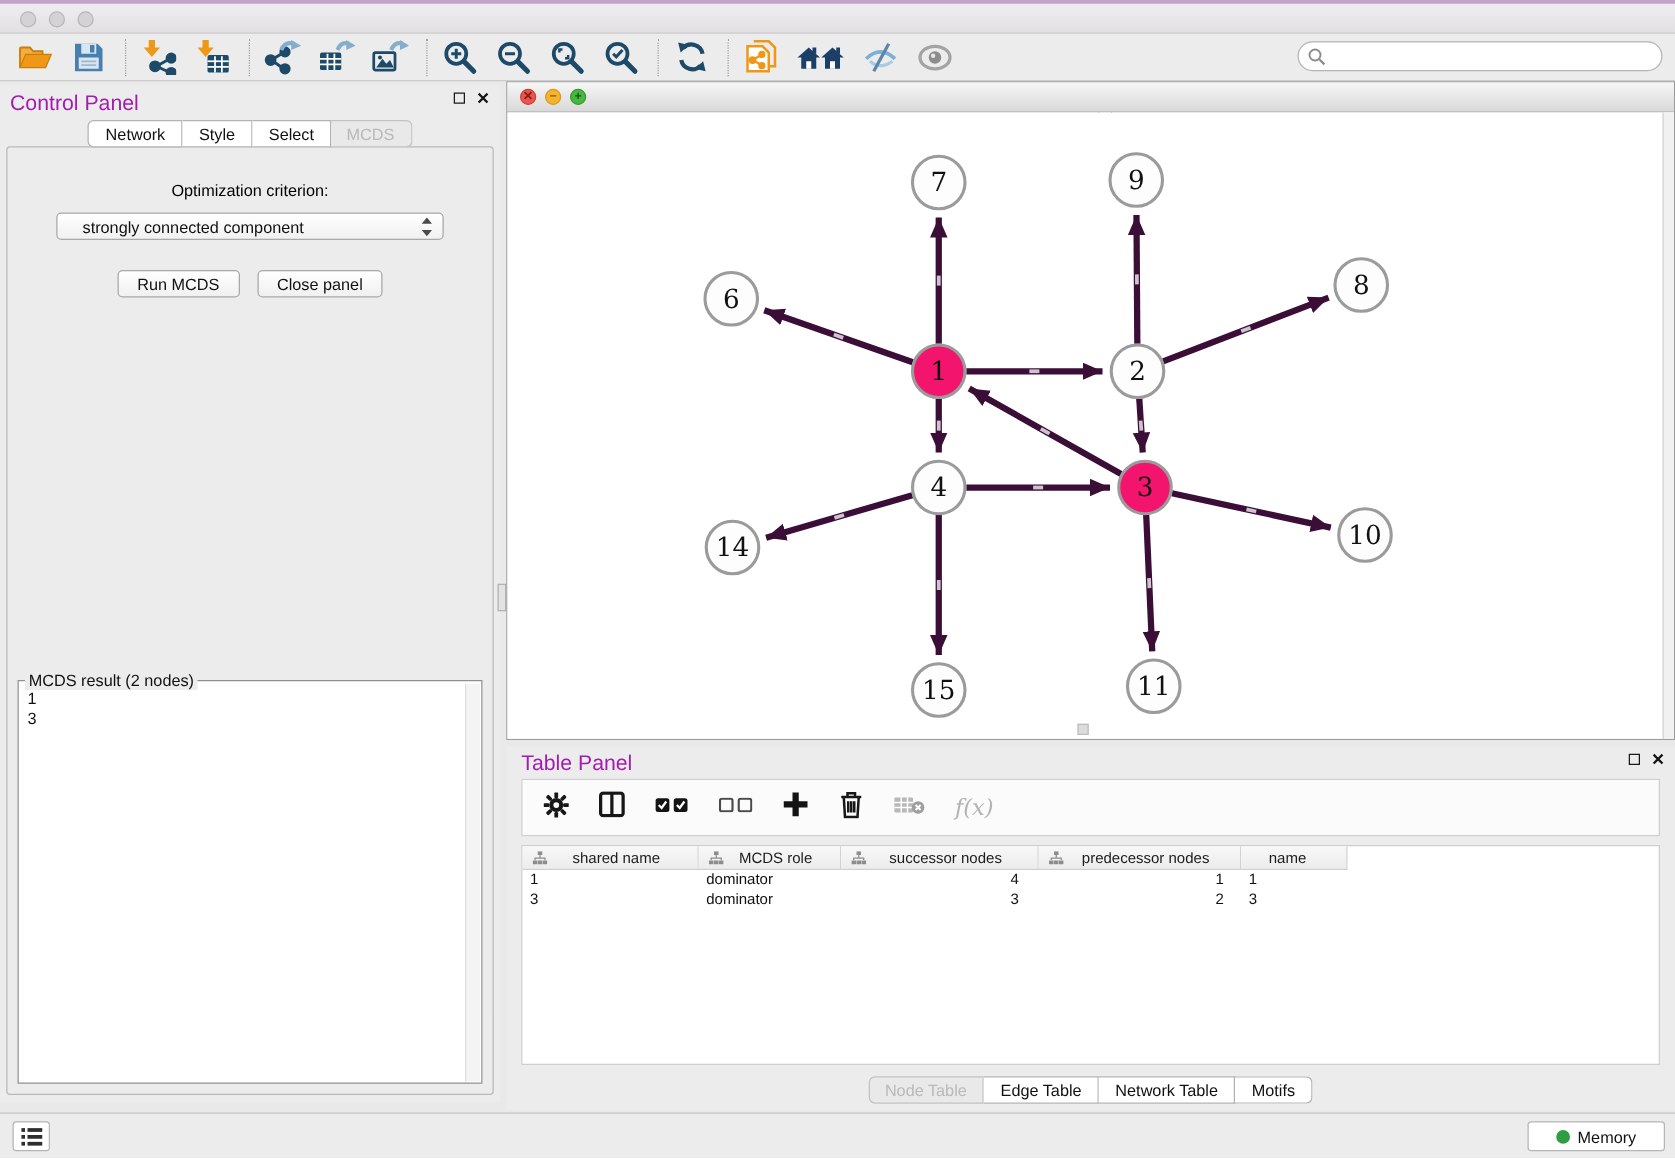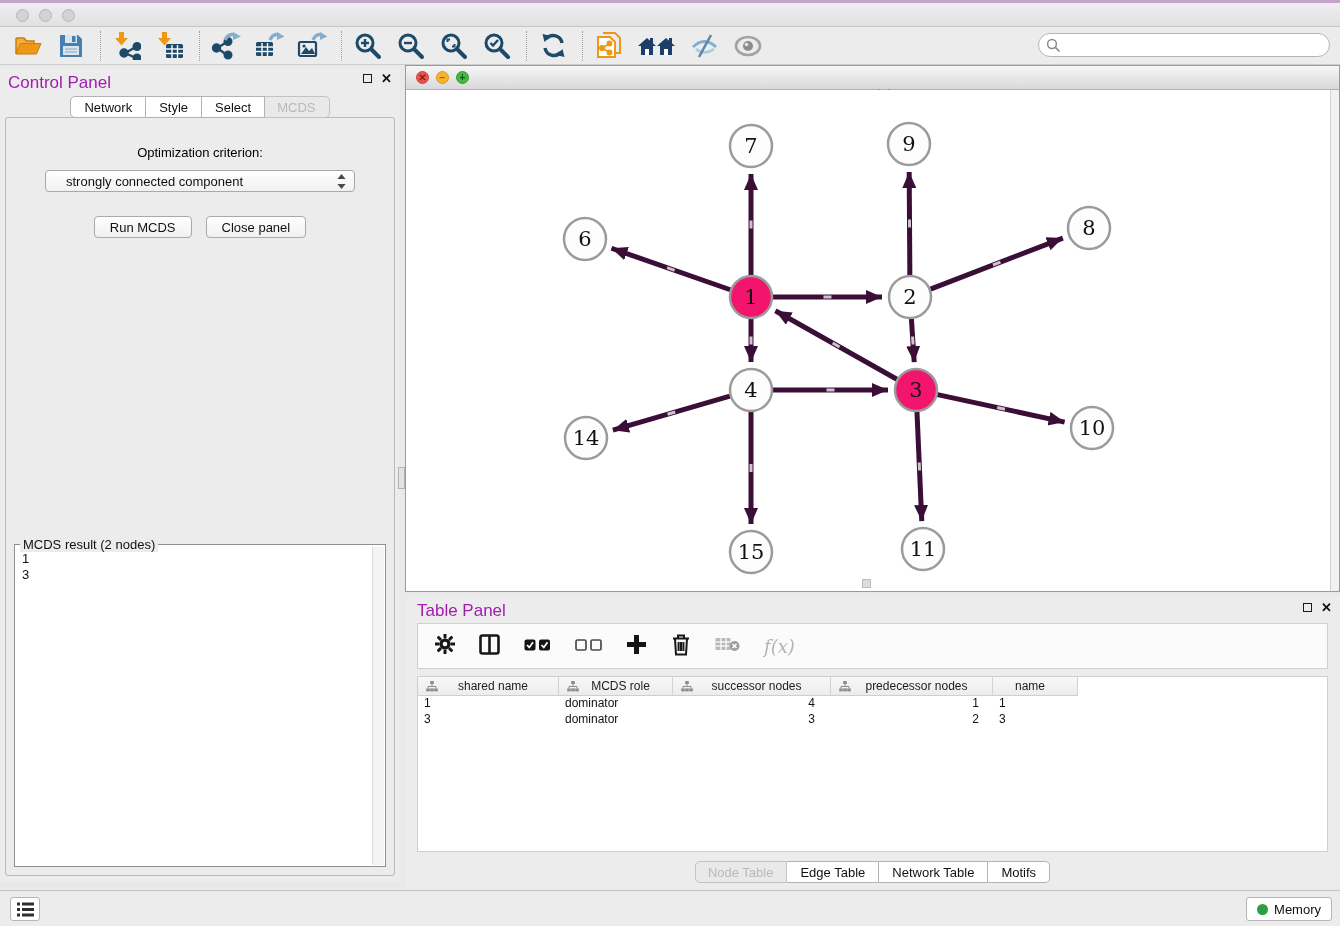--- a/index.html
+++ b/index.html
@@ -84,21 +84,21 @@
   .c1 { width:114px; padding-left:6px; }
   .c2 { width:158px; text-align:right; padding-right:16px; }
   .c3 { width:162px; text-align:right; padding-right:14px; }
   .c4 { width:85px;  padding-left:6px; }
   .bottom-tabs { position:absolute; left:0; right:0; bottom:5px; display:flex; justify-content:center; }
 
   
   .statusbar { position:absolute; left:0; bottom:0; width:1340px; height:36px; background:#ececec; border-top:1px solid #c3c3c3; }
   .list-btn { position:absolute; left:10px; top:6px; width:30px; height:24px; background:#fff; border:1px solid #b5b5b5;
     border-radius:3px; display:flex; align-items:center; justify-content:center; }
-  .memory-btn { position:absolute; right:8px; top:6px; height:24px; padding:0 10px; background:#fff; border:1px solid #b5b5b5;
+  .memory-btn { position:absolute; right:8px; top:6px; height:24px; padding:0 22px; background:#fff; border:1px solid #b5b5b5;
     border-radius:3px; display:flex; align-items:center; gap:6px; font-size:13px; color:#111; }
   .mem-dot { width:11px; height:11px; border-radius:50%; background:#2e9e44; display:inline-block; }
 </style>
 </head>
 <body>
 
 <div class="titlebar">
   <div class="traffic">
     <span class="tdot"></span>
     <span class="tdot"></span>

